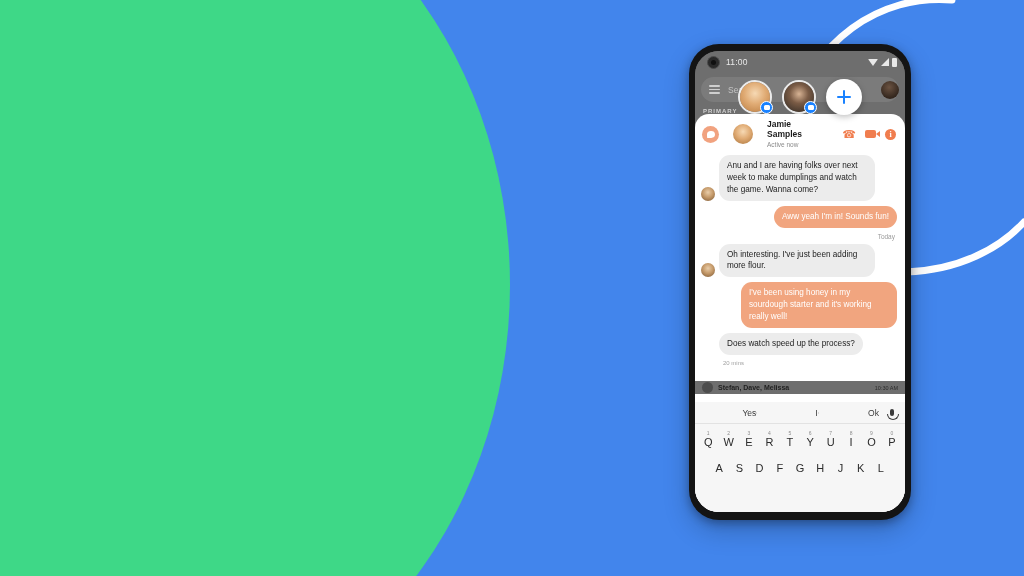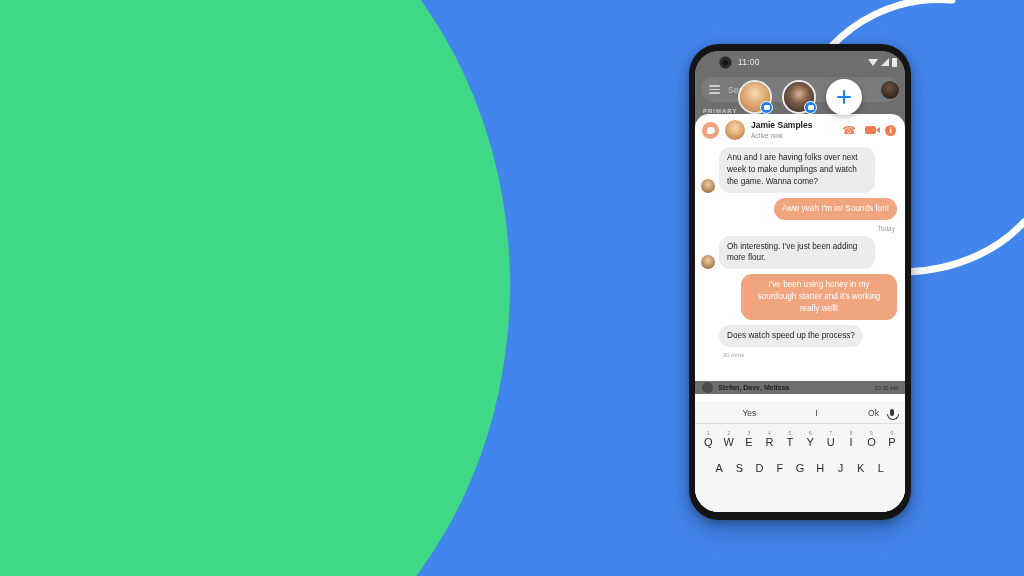--- a/index.html
+++ b/index.html
@@ -58,21 +58,21 @@
     overflow: hidden;
     background: #6f6f6f;
   }
 
   
   .dim-layer {
     position: absolute; inset: 0;
     background: #6e6e6e;
   }
   .statusbar {
-    position: absolute; left: 16px; top: 0; right: 0; height: 22px;
+    position: absolute; left: 4px; top: 0; right: 0; height: 22px;
     display: flex; align-items: center;
     padding: 0 8px;
     color: #e9e9e9;
     font-size: 8px;
   }
   .punch-hole {
     width: 13px; height: 13px;
     border-radius: 50%;
     background: #2a2a2a;
     border: 1px solid #4d4d4d;
@@ -173,21 +173,21 @@
     position: absolute; left: 0; right: 0; top: 63px; bottom: 0;
     background: #ffffff;
     border-radius: 14px 14px 0 0;
     overflow: hidden;
     z-index: 4;
     display: flex; flex-direction: column;
   }
   .chat-header {
     display: flex; align-items: center;
     padding: 6px 7px 5px 7px;
-    gap: 6px;
+    gap: 14px;
     flex: 0 0 auto;
   }
   .msgr-icon {
     width: 17px; height: 17px; border-radius: 50%;
     background: #f1a27f;
     display: flex; align-items: center; justify-content: center;
     flex: 0 0 auto;
   }
   .msgr-icon b {
     display: block; width: 8px; height: 7px;
@@ -222,21 +222,21 @@
     display: flex; align-items: center; justify-content: center;
     font-family: "Liberation Serif", serif;
   }
 
   .msgs {
     flex: 1 1 auto;
     padding: 2px 8px 0 6px;
     overflow: hidden;
   }
   .row { display: flex; align-items: flex-end; margin-bottom: 5px; gap: 4px; }
-  .row.out { justify-content: flex-end; text-align: center; }
+  .row.out { justify-content: flex-end; }
   .sm-av {
     width: 14px; height: 14px; border-radius: 50%; flex: 0 0 auto;
     background: radial-gradient(circle at 50% 38%, #e9cda9 0%, #c59a6a 45%, #7a5632 100%);
   }
   .sm-av.spacer { background: none; }
   .bubble {
     max-width: 156px;
     border-radius: 11px;
     padding: 5px 8px;
     font-size: 8.2px;

